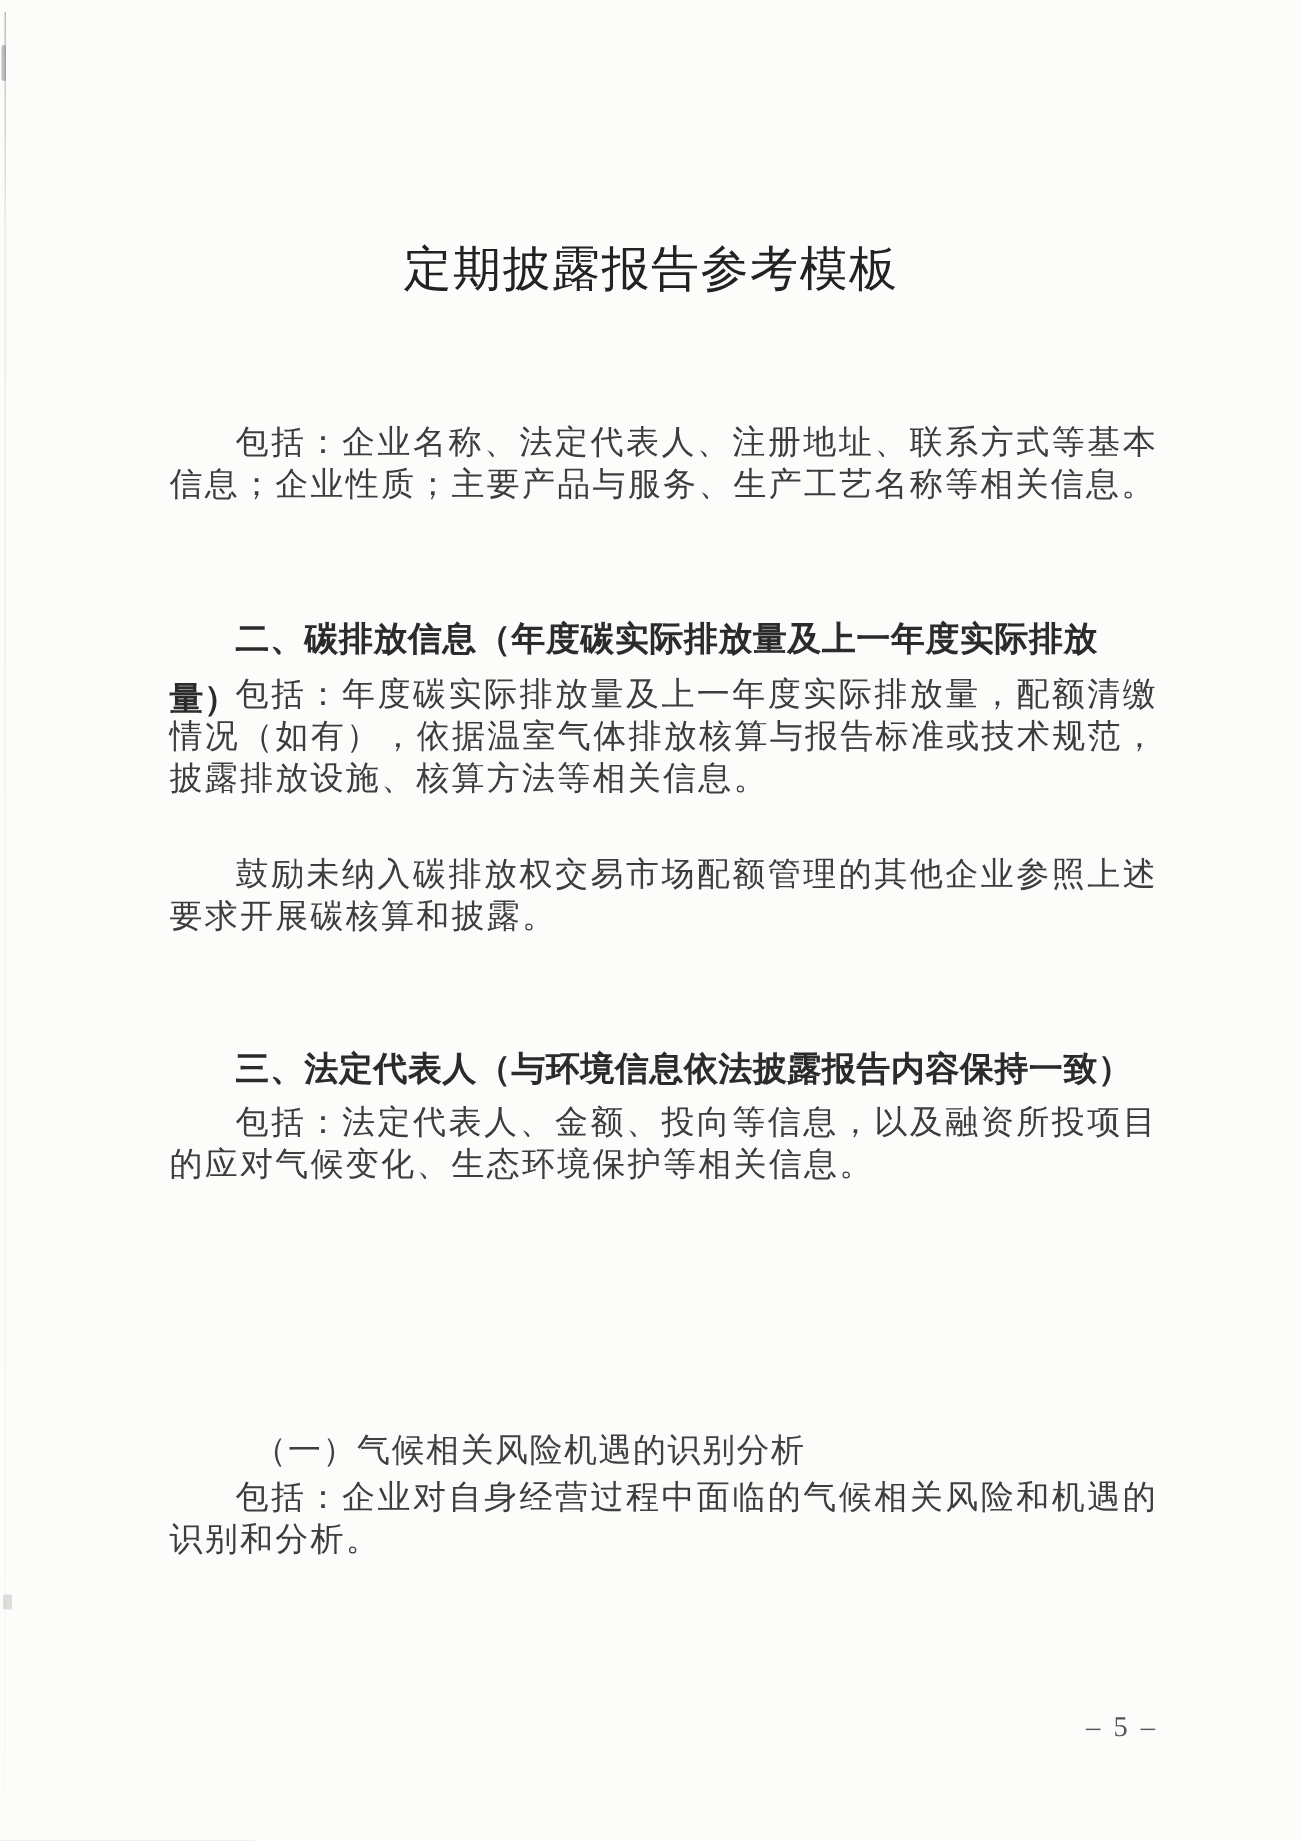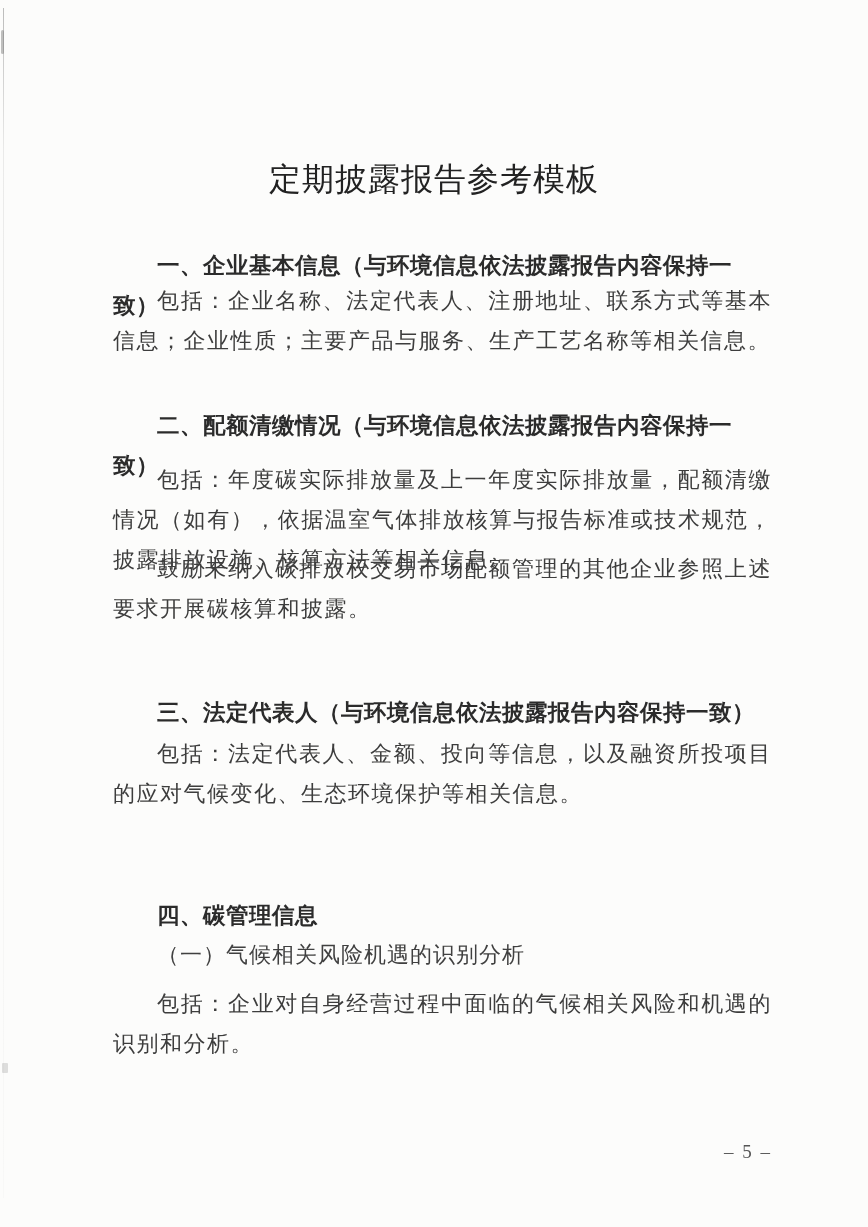--- a/index.html
+++ b/index.html
@@ -41,71 +41,69 @@
     position:absolute;left:113px;width:659px;margin:0;
   }
   .sec-heading{
     font-family:"Liberation Sans", sans-serif;
     font-size:22.5px;line-height:40px;font-weight:700;
     color:#2b2b2b;letter-spacing:.5px;
     text-indent:44px;margin:0;
   }
   .body-para{
     font-family:"Liberation Serif", serif;
-    font-size:22px;line-height:40px;
+    font-size:22px;line-height:28px;
     color:#3d3d3d;letter-spacing:1.5px;
     text-indent:44px;margin:0;
     text-align:justify;text-justify:inter-character;
   }
   .sub-heading{
     font-family:"Liberation Serif", serif;
     font-size:22px;line-height:40px;font-weight:400;
     color:#404040;letter-spacing:1px;
-    text-indent:44px;margin:0;
+    text-indent:44px;margin:12px;
   }
   .page-number{
     position:absolute;top:1140px;right:96px;
     font-family:"Liberation Serif", serif;
     font-size:19px;line-height:24px;color:#555;
     letter-spacing:2px;
   }
 
   
   .pos-s1h{top:246px;}
   .pos-s1p{top:281px;}
   .pos-s2h{top:406px;}
-  .pos-s2p1{top:460px;}
-  .pos-s2p2{top:549px;}
+  .pos-s2p1{top:449px;}
+  .pos-s2p2{top:569px;}
   .pos-s3h{top:693px;}
   .pos-s3p1{top:734px;}
   .pos-s3p2{top:813px;}
   .pos-s4h{top:896px;}
   .pos-s4sub{top:935px;}
   .pos-s4p{top:984px;}
 </style>
 </head>
 <body>
 
 <div class="page">
 
   <div class="scan-edge"></div>
   <div class="scan-corner"></div>
   <div class="scan-tick"></div>
 
   <h1 class="doc-title">定期披露报告参考模板</h1>
 
-  <h2 class="block sec-heading pos-s1h">一、企业基本信息（与环境信息依法披露报告内容保持一致）</h2>
   <p class="block body-para pos-s1p">包括：企业名称、法定代表人、注册地址、联系方式等基本信息；企业性质；主要产品与服务、生产工艺名称等相关信息。</p>
 
-  <h2 class="block sec-heading pos-s2h">二、配额清缴情况（与环境信息依法披露报告内容保持一致）</h2>
+  <h2 class="block sec-heading pos-s2h">二、碳排放信息（年度碳实际排放量及上一年度实际排放量）</h2>
   <p class="block body-para pos-s2p1">包括：年度碳实际排放量及上一年度实际排放量，配额清缴情况（如有），依据温室气体排放核算与报告标准或技术规范，披露排放设施、核算方法等相关信息。</p>
   <p class="block body-para pos-s2p2">鼓励未纳入碳排放权交易市场配额管理的其他企业参照上述要求开展碳核算和披露。</p>
 
   <h2 class="block sec-heading pos-s3h">三、法定代表人（与环境信息依法披露报告内容保持一致）</h2>
   <p class="block body-para pos-s3p1">包括：法定代表人、金额、投向等信息，以及融资所投项目的应对气候变化、生态环境保护等相关信息。</p>
 
-  <h2 class="block sec-heading pos-s4h">四、碳管理信息</h2>
   <h3 class="block sub-heading pos-s4sub">（一）气候相关风险机遇的识别分析</h3>
   <p class="block body-para pos-s4p">包括：企业对自身经营过程中面临的气候相关风险和机遇的识别和分析。</p>
 
   <div class="page-number">– 5 –</div>
 
 </div>
 
 </body></html>

